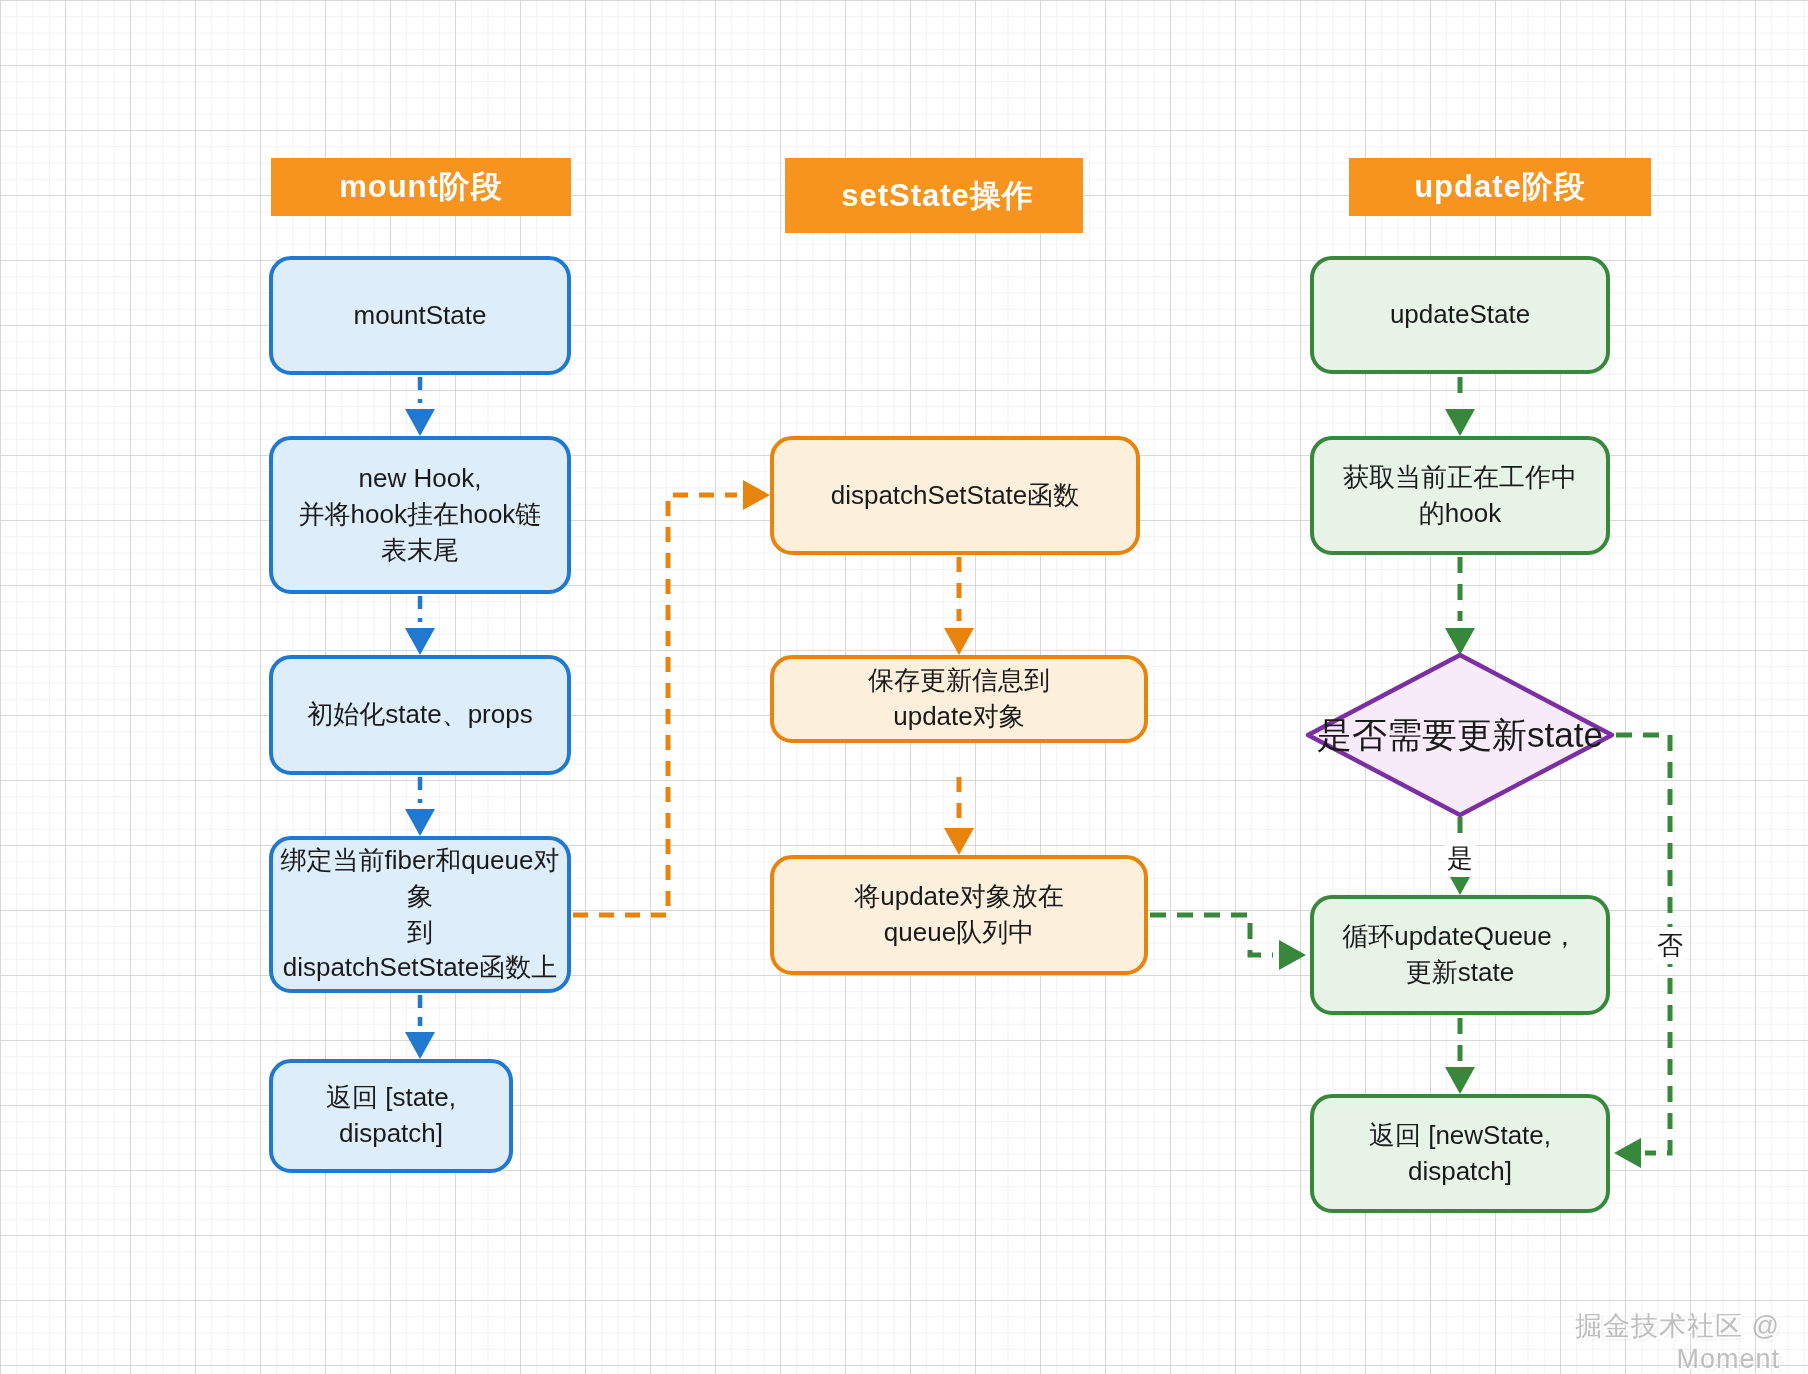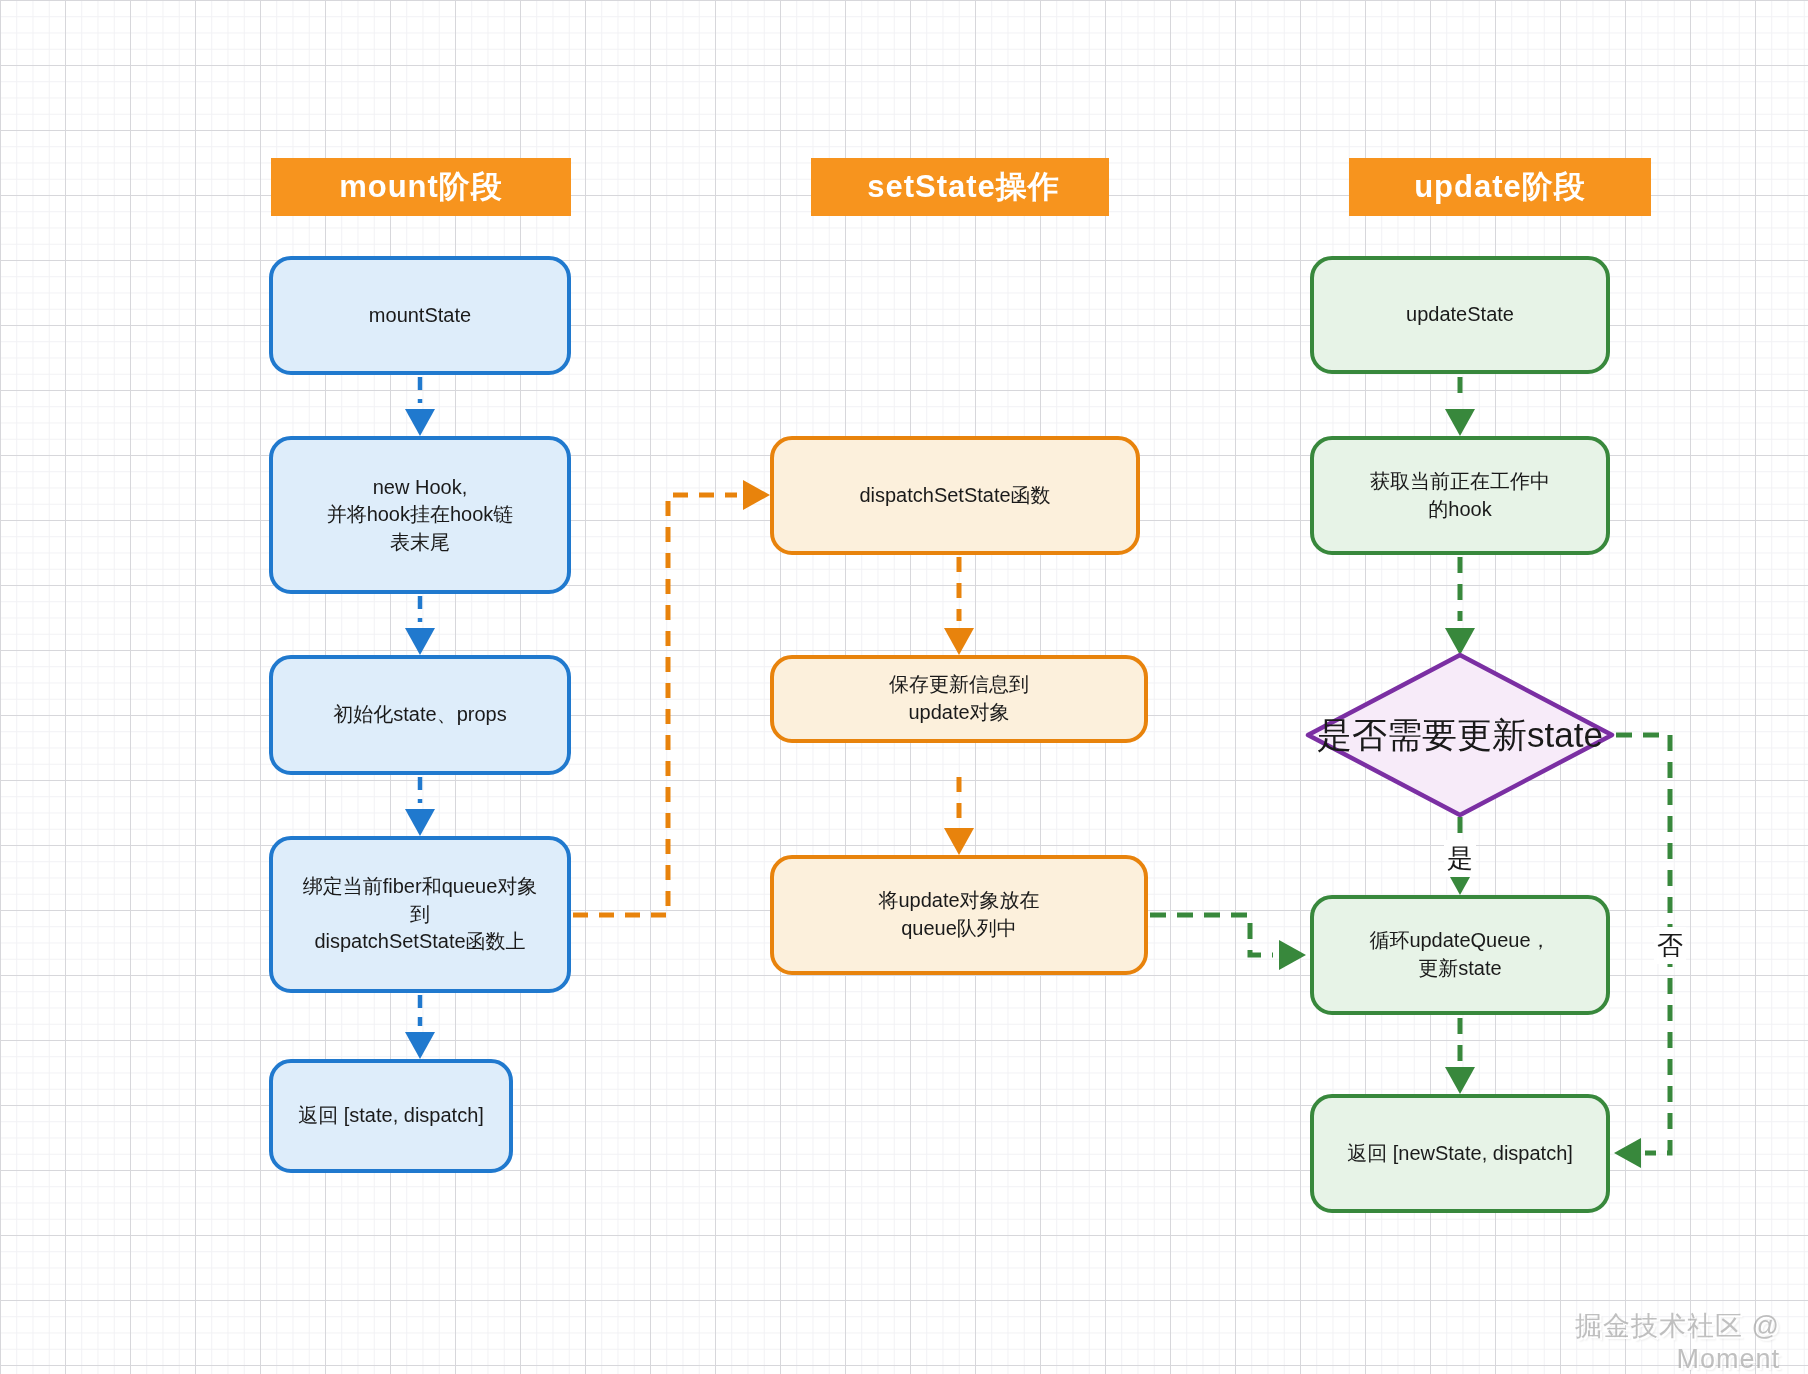--- a/index.html
+++ b/index.html
@@ -19,21 +19,21 @@
       linear-gradient(#d7d7db 1px, transparent 1px),
       linear-gradient(90deg, #d7d7db 1px, transparent 1px),
       linear-gradient(#f1f1f4 1px, transparent 1px),
       linear-gradient(90deg, #f1f1f4 1px, transparent 1px);
     background-size:65px 65px,65px 65px,16.25px 16.25px,16.25px 16.25px;
   }
   #edges{position:absolute;left:0;top:0;z-index:1;}
   .node{
     position:absolute;z-index:2;display:flex;align-items:center;justify-content:center;
     text-align:center;box-sizing:border-box;border-radius:22px;
-    font-size:20px;line-height:1.38;color:var(--text);white-space:pre-line;padding:4px 6px;
+    font-size:26px;line-height:1.38;color:var(--text);white-space:pre-line;padding:4px 6px;
   }
   .col-header{
     position:absolute;z-index:2;display:flex;align-items:center;justify-content:center;
     background:var(--header-bg);color:var(--header-text);
     font-size:31px;font-weight:bold;letter-spacing:1px;box-sizing:border-box;
   }
   .blue  {background:var(--blue-fill);  border:4px solid var(--blue-border);}
   .orange{background:var(--orange-fill);border:4px solid var(--orange-border);}
   .green {background:var(--green-fill); border:4px solid var(--green-border);}
   .diamond-text{
@@ -111,21 +111,21 @@
     </g>
     <g>
       <path d="M1616 735 L1670 735 L1670 1153 L1645 1153" stroke="var(--green-border)" stroke-width="5" stroke-dasharray="16 11" fill="none"></path>
       <path d="M1641 1138 L1641 1168 L1614 1153 Z" fill="var(--green-border)"></path>
     </g>
 
     <polygon points="1460,655 1612,735 1460,815 1308,735" fill="var(--purple-fill)" stroke="var(--purple-border)" stroke-width="4.5" stroke-linejoin="round"></polygon>
   </svg>
 
   <div class="col-header" style="left:271px;top:158px;width:300px;height:58px;">mount阶段</div>
-  <div class="col-header" style="left:811px;top:158px;width:298px;height:58px;padding-left:7px;">setState操作</div>
+  <div class="col-header" style="left:785px;top:158px;width:298px;height:75px;padding-left:7px;">setState操作</div>
   <div class="col-header" style="left:1349px;top:158px;width:302px;height:58px;">update阶段</div>
 
   <div class="node blue" style="left:269px;top:256px;width:302px;height:119px;">mountState</div>
   <div class="node blue" style="left:269px;top:436px;width:302px;height:158px;">new Hook,
 并将hook挂在hook链
 表末尾</div>
   <div class="node blue" style="left:269px;top:655px;width:302px;height:120px;">初始化state、props</div>
   <div class="node blue" style="left:269px;top:836px;width:302px;height:157px;">绑定当前fiber和queue对象
 到
 dispatchSetState函数上</div>

